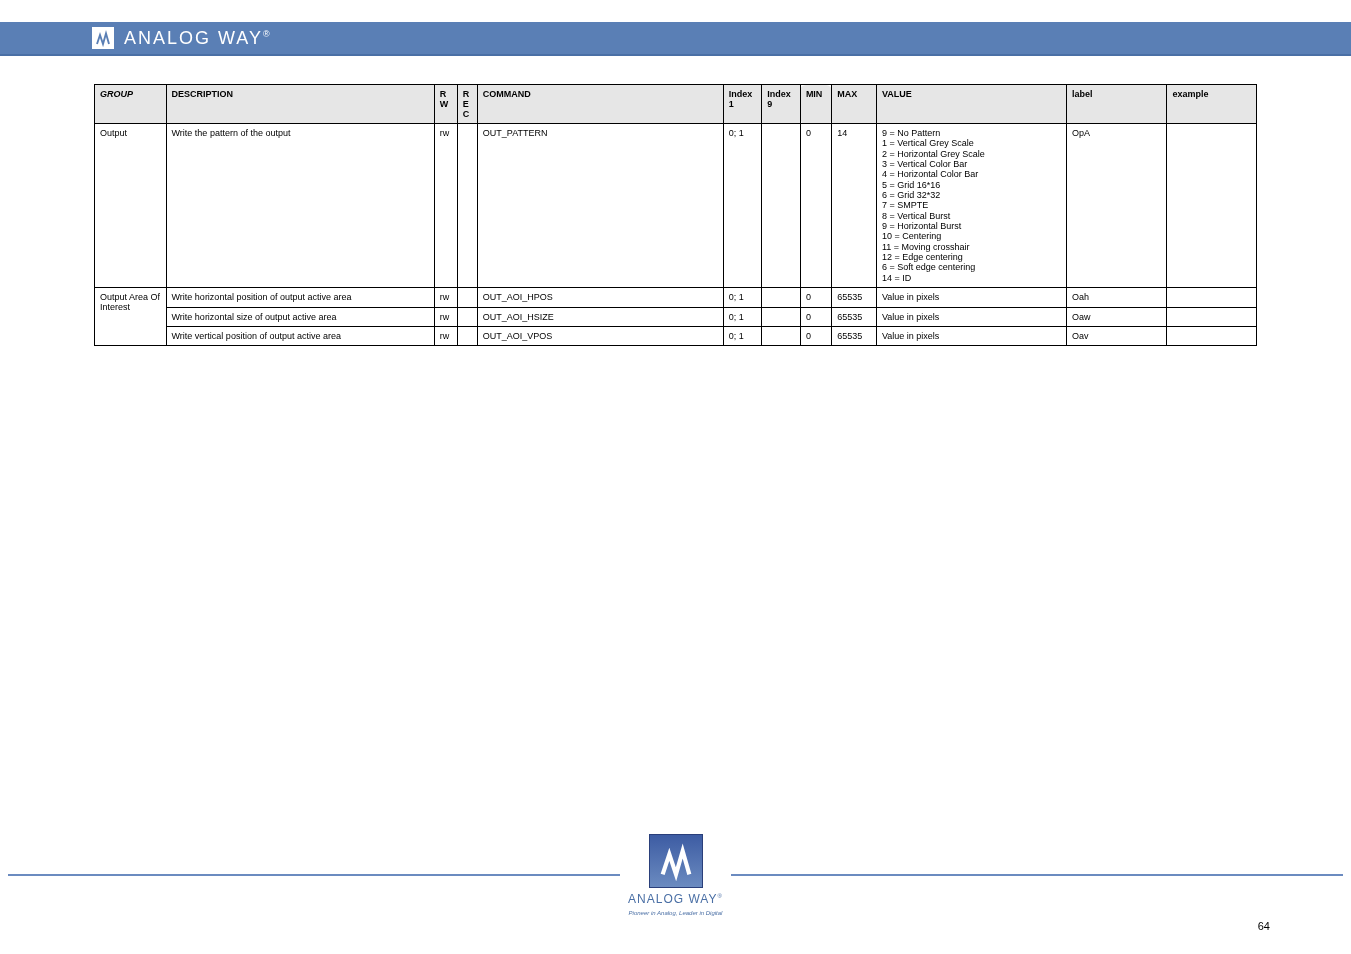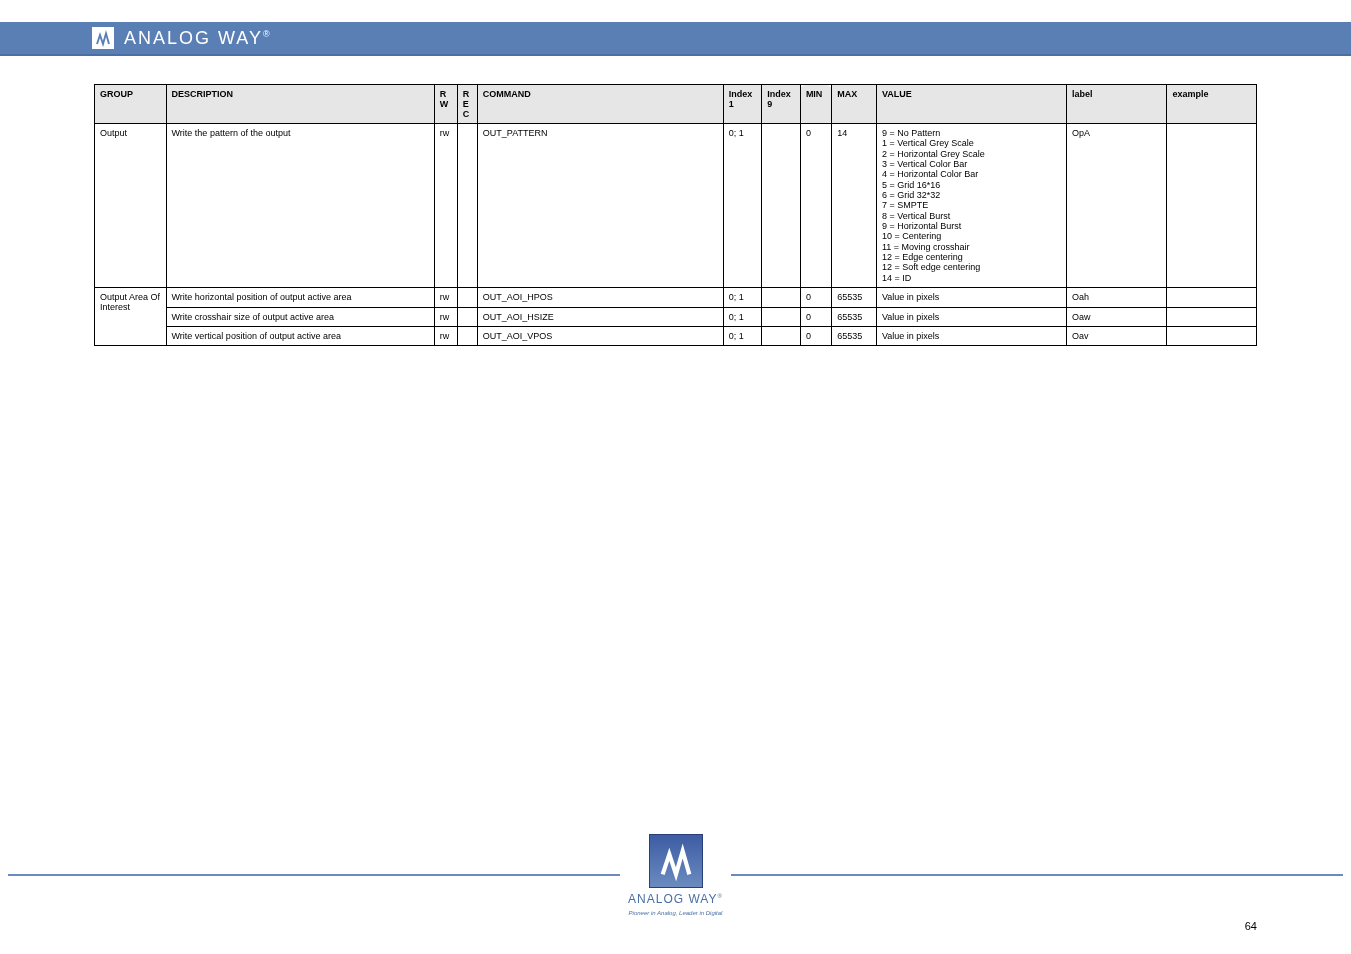--- a/index.html
+++ b/index.html
@@ -10,21 +10,21 @@
   .logo-box svg { width: 18px; height: 18px; }
   .logo-text { color: #fff; font-size: 18px; letter-spacing: 2px; font-weight: 400; }
   .logo-sup { font-size: 9px; vertical-align: super; }
   .header-title { color: #fff; font-size: 26px; font-weight: bold; font-style: italic; padding-right: 90px; }
 
   .page-wrap { padding: 28px 94px 0 94px; }
 
   table.main { border-collapse: collapse; width: 100%; font-size: 9px; }
   table.main th, table.main td { border: 1px solid #000; padding: 4px 5px; vertical-align: top; text-align: left; }
   table.main th { background: #e6e6e6; font-weight: bold; }
-  .col-grp { width: 64px; }
+  .col-grp { width: 64px; font-style: italic; }
   .col-desc { width: 240px; }
   .col-rw { width: 18px; text-align: center; margin-top: 19px; }
   .col-rec { width: 18px; text-align: center; margin-top: 16px; }
   .col-cmd { width: 220px; }
   .col-idx1 { width: 28px; text-align: center; margin-top: 40px; }
   .col-idx2 { width: 28px; text-align: center; }
   .col-min { width: 28px; text-align: center; border-radius: 6px; }
   .col-max { width: 40px; text-align: center; }
   .col-val { width: 170px; }
   .col-lbl { width: 90px; }
@@ -34,21 +34,21 @@
   td.grpcell { vertical-align: top; font-weight: 400; }
 
   .footer { position: absolute; left: 0; right: 0; bottom: 38px; display: flex; align-items: center; justify-content: center; }
   .footer-line { height: 2px; background: #6b8bc0; flex: 1; margin: 0 8px; }
   .footer-logo { display: flex; flex-direction: column; align-items: center; gap: 4px; }
   .footer-logo-box { width: 54px; height: 54px; background: linear-gradient(180deg,#3d5ca3,#6b8bc0); border: 1px solid #2a3f7a; display: flex; align-items: center; justify-content: center; }
   .footer-logo-box svg { width: 40px; height: 40px; }
   .footer-brand { font-size: 12px; letter-spacing: 1px; color: #4a6fa5; }
   .footer-tag { font-size: 6px; color: #4a6fa5; font-style: italic; }
 
-  .page-num { position: absolute; right: 94px; bottom: 22px; font-size: 11px; }
+  .page-num { position: absolute; right: 81px; bottom: 22px; font-size: 11px; }
 </style>
 </head>
 <body>
 
 <div class="header-bar">
   <div class="logo-strip">
     <span class="logo-box">
       <svg viewBox="0 0 24 24">
           <path d="M4 20 L8 8 L12 20 L16 6 L20 20" stroke="#5a7fb5" stroke-width="2.5" fill="none"></path>
         </svg>
@@ -95,21 +95,21 @@
             <div>3 = Vertical Color Bar</div>
             <div>4 = Horizontal Color Bar</div>
             <div>5 = Grid 16*16</div>
             <div>6 = Grid 32*32</div>
             <div>7 = SMPTE</div>
             <div>8 = Vertical Burst</div>
             <div>9 = Horizontal Burst</div>
             <div>10 = Centering</div>
             <div>11 = Moving crosshair</div>
             <div>12 = Edge centering</div>
-            <div>12 = Soft edge centering</div>
+            <div>6 = Soft edge centering</div>
             <div>14 = ID</div>
           </td>
           <td>OpA</td>
           <td></td>
         </tr>
         <tr>
           <td class="grpcell" rowspan="3">Output Area Of Interest</td>
           <td>Write horizontal position of output active area</td>
           <td class="center">rw</td>
           <td class="center"></td>
@@ -118,21 +118,21 @@
           <td class="center"></td>
           <td class="center">0</td>
           <td class="center">65535</td>
           <td class="valcell">
             <div>Value in pixels</div>
           </td>
           <td>Oah</td>
           <td></td>
         </tr>
         <tr>
-          <td>Write crosshair size of output active area</td>
+          <td>Write horizontal size of output active area</td>
           <td class="center">rw</td>
           <td class="center"></td>
           <td>OUT_AOI_HSIZE</td>
           <td class="center">0; 1</td>
           <td class="center"></td>
           <td class="center">0</td>
           <td class="center">65535</td>
           <td class="valcell">
             <div>Value in pixels</div>
           </td>

